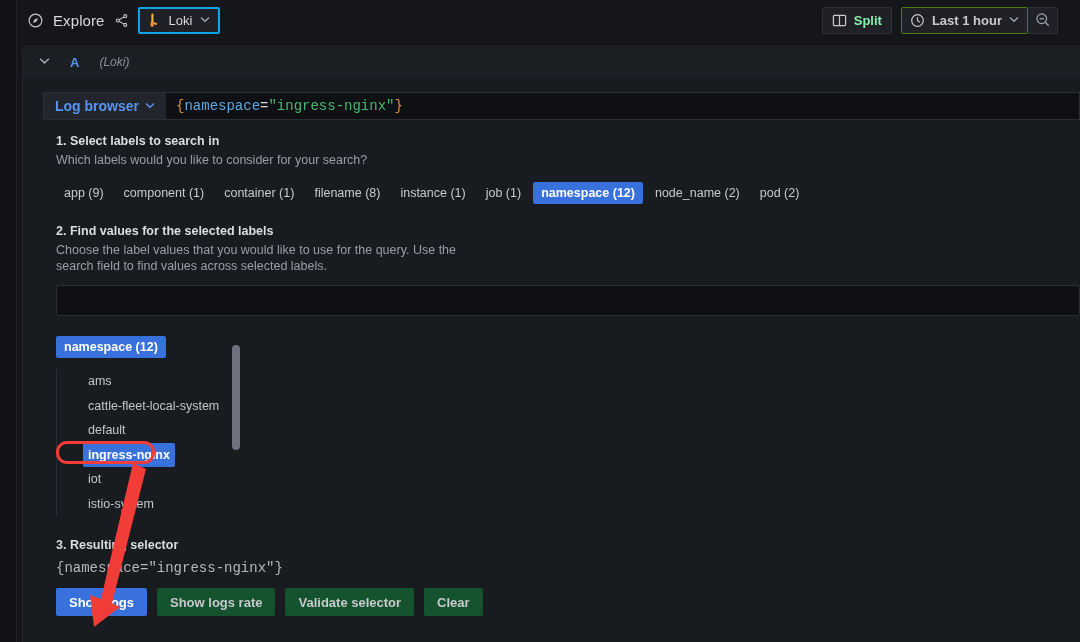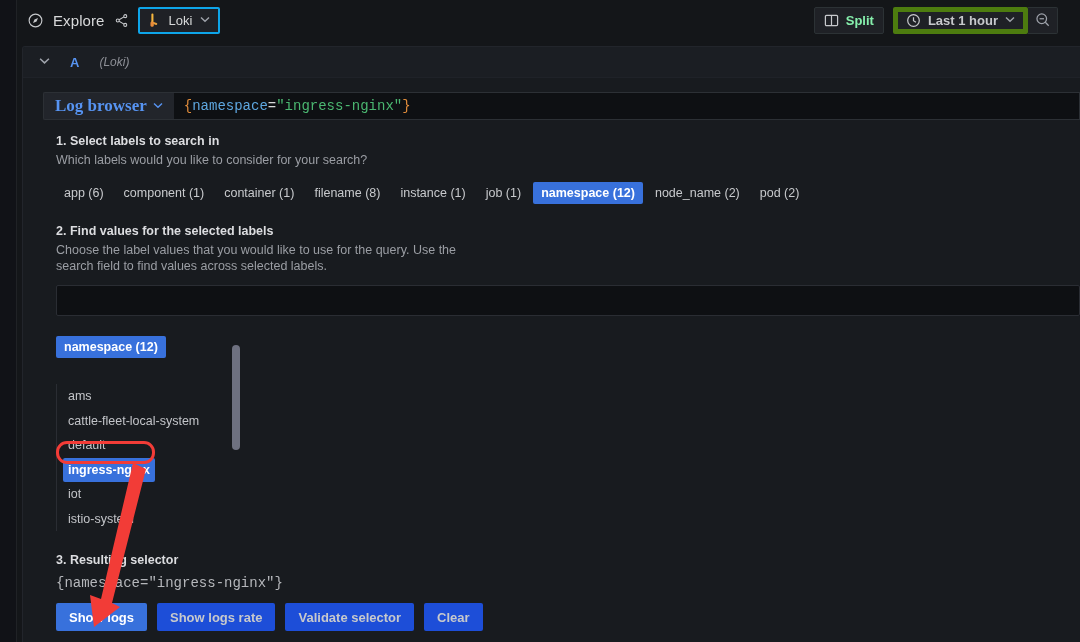--- a/index.html
+++ b/index.html
@@ -101,21 +101,21 @@
     font-weight: bold;
     color: #86efac;
   }
   .time-picker {
     display: flex;
     align-items: center;
     gap: 7px;
     height: 27px;
     padding: 0 8px;
     background: #1f2126;
-    border: 5px solid #4d7c0f;
+    border: 1px solid #4d7c0f;
     border-radius: 2px;
     box-sizing: border-box;
     font-size: 13px;
     font-weight: bold;
     color: #c7c9cc;
   }
   .zoom-out-btn {
     display: flex;
     align-items: center;
     justify-content: center;
@@ -178,24 +178,23 @@
   .log-browser-btn {
     display: flex;
     align-items: center;
     gap: 6px;
     padding: 0 11px;
     background: #22252b;
     border: 1px solid #2c3035;
     border-right: none;
     border-radius: 2px 0 0 2px;
     color: #5794f2;
-    font-size: 17px;
-    font-weight: bold;
-    box-sizing: border-box;
-    font-family: Liberation Serif, serif;
+    font-size: 14px;
+    font-weight: bold;
+    box-sizing: border-box;
   }
   .query-field {
     flex: 1;
     background: #0e1013;
     border: 1px solid #2c3035;
     border-left: none;
     display: flex;
     align-items: center;
     padding-left: 10px;
     font-family: "Liberation Mono", monospace;
@@ -265,23 +264,23 @@
   .value-col-title {
     display: inline-block;
     background: #3871dc;
     color: #fff;
     font-size: 12.5px;
     font-weight: bold;
     padding: 4px 8px;
     border-radius: 2px;
   }
   .value-list {
-    margin-top: 26px;
+    margin-top: 11px;
     border-left: 1px solid #2a2d33;
-    padding-left: 6px;
+    padding-left: 26px;
     position: relative;
   }
   .value-item {
     font-size: 12.5px;
     color: #c3c5c9;
     height: 24.5px;
     line-height: 24.5px;
     padding: 0 5px;
     border-radius: 2px;
     display: inline-block;
@@ -320,21 +319,21 @@
     border-radius: 2px;
     font-size: 13px;
     font-weight: bold;
     display: inline-flex;
     align-items: center;
     box-sizing: border-box;
     border: none;
     white-space: nowrap;
   }
   .btn-primary { background: #3871dc; color: #ffffff; }
-  .btn-secondary { background: #1d4ed8; color: #c7c9cc; }
+  .btn-secondary { background: #14532d; color: #c7c9cc; }
   
   .annot-box {
     position: absolute;
     left: 56px;
     top: 441px;
     width: 99px;
     height: 23px;
     border: 3px solid #f23c37;
     border-radius: 11px;
     box-sizing: border-box;
@@ -457,21 +456,21 @@
             <span class="tok-brace">}</span>
         </div>
       </div>
 
       <div class="browser">
 
         <div>
           <div class="section-title">1. Select labels to search in</div>
           <div class="section-desc">Which labels would you like to consider for your search?</div>
           <div class="chips">
-            <span class="chip">app (6)</span>
+            <span class="chip">app (9)</span>
             <span class="chip">component (1)</span>
             <span class="chip">container (1)</span>
             <span class="chip">filename (8)</span>
             <span class="chip">instance (1)</span>
             <span class="chip">job (1)</span>
             <span class="chip selected">namespace (12)</span>
             <span class="chip">node_name (2)</span>
             <span class="chip">pod (2)</span>
           </div>
         </div>

